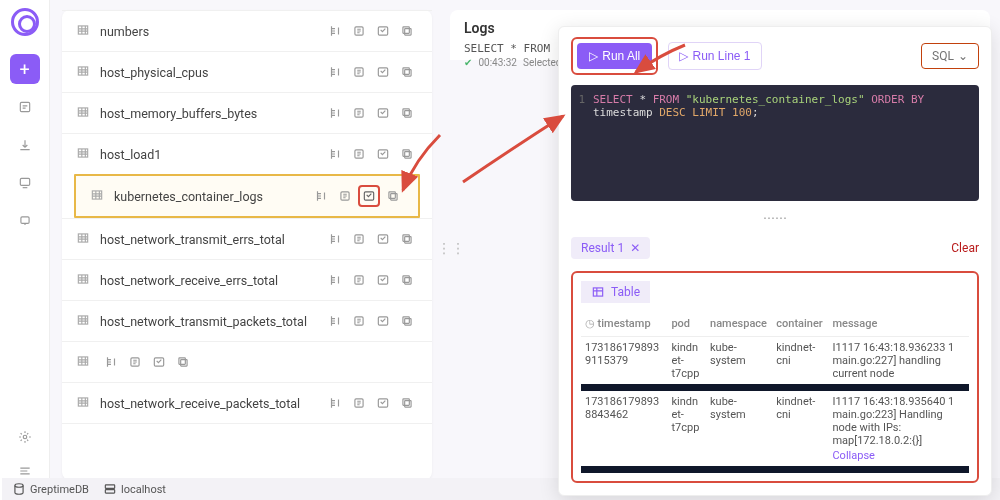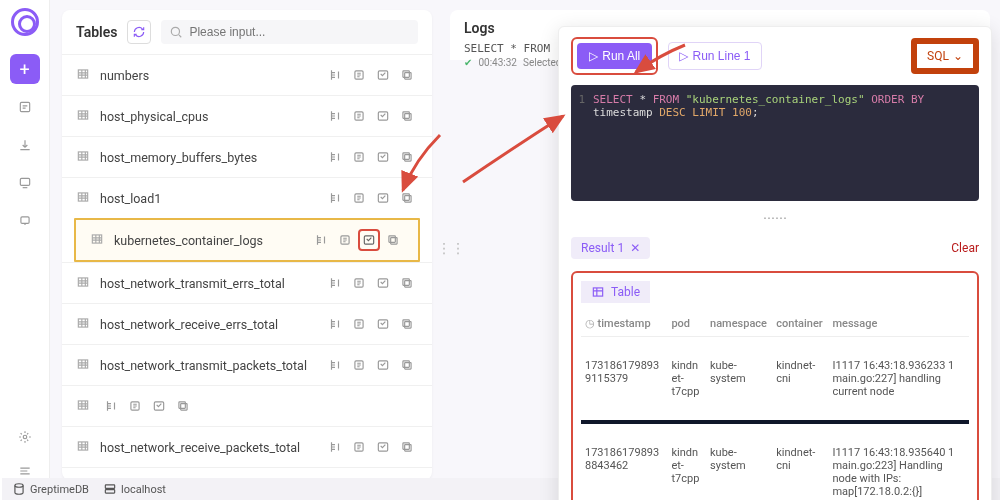--- a/index.html
+++ b/index.html
@@ -32,37 +32,37 @@
 .check { color: #4ab56c; }
 .query-panel { position: absolute; left: 558px; top: 26px; width: 434px; background: #fff; border: 1px solid #eee; border-radius: 6px; box-shadow: 0 4px 20px rgba(0,0,0,0.12); z-index: 10; }
 .query-header { display: flex; align-items: center; padding: 8px 12px; border-bottom: 1px solid #f0f0f0; }
 .query-title { font-weight: 600; font-size: 14px; flex: 1; }
 .header-icons { display: flex; gap: 10px; color: #888; }
 .header-icons span { cursor: pointer; }
 .run-bar { display: flex; align-items: center; padding: 10px 12px; gap: 10px; }
 .run-buttons-wrap { border: 2px solid #d94c3e; border-radius: 6px; padding: 4px; display: flex; gap: 8px; }
 .run-all-btn { background: #8b5cf6; color: #fff; border: none; padding: 6px 12px; border-radius: 4px; font-size: 12px; cursor: pointer; display: flex; align-items: center; gap: 4px; }
 .run-line-btn { background: #fff; color: #8b5cf6; border: 1px solid #e0d4f7; padding: 6px 10px; border-radius: 4px; font-size: 12px; cursor: pointer; display: flex; align-items: center; gap: 4px; }
-.sql-dropdown { margin-left: auto; border: 6px solid #c2410c; color: #c2410c; padding: 5px 10px; border-radius: 4px; font-size: 12px; cursor: pointer; display: flex; align-items: center; gap: 4px; }
+.sql-dropdown { margin-left: auto; border: 1px solid #c2410c; color: #737373; padding: 5px 10px; border-radius: 4px; font-size: 12px; cursor: pointer; display: flex; align-items: center; gap: 4px; }
 .editor { margin: 0 12px 10px; background: #2b2b3d; border-radius: 4px; padding: 8px 0; font-family: monospace; font-size: 11px; color: #ddd; height: 116px; position: relative; }
 .editor-line { display: flex; }
 .line-num { width: 22px; text-align: right; color: #666; padding-right: 8px; flex-shrink: 0; }
 .kw { color: #d77ca9; }
 .str { color: #a9d47b; }
 .num { color: #e2a869; }
 .editor-drag { text-align: center; color: #999; font-size: 12px; margin-bottom: 6px; cursor: row-resize; }
 .result-bar { display: flex; align-items: center; padding: 6px 12px; gap: 8px; }
 .result-tab { background: #f0ecf9; color: #8b5cf6; padding: 4px 10px; border-radius: 4px; font-size: 12px; display: flex; align-items: center; gap: 6px; }
 .result-close { color: #8b5cf6; cursor: pointer; }
 .clear-btn { margin-left: auto; color: #b91c1c; font-size: 12px; cursor: pointer; }
 .results-box { margin: 6px 12px 12px; border: 2px solid #d94c3e; border-radius: 6px; padding: 8px; }
 .table-tab { display: inline-flex; align-items: center; gap: 6px; background: #f0ecf9; color: #8b5cf6; padding: 4px 10px; border-radius: 0; font-size: 12px; margin-bottom: 8px; }
 .result-table { width: 100%; font-size: 11px; border-collapse: collapse; }
 .result-table th { text-align: left; font-weight: 500; color: #888; padding: 6px 4px; border-bottom: 1px solid #eee; }
-.result-table td { padding: 22px 4px; color: #555; vertical-align: top; border-bottom: 4px solid #0f172a; word-break: break-word; }
+.result-table td { padding: 4px 4px; color: #555; vertical-align: top; border-bottom: 7px solid #0f172a; word-break: break-word; }
 .ts-icon { color: #aaa; margin-right: 3px; }
 .collapse-link { color: #8b5cf6; cursor: pointer; display: block; margin-top: 2px; }
 .footer { position: absolute; bottom: 0; left: 2px; width: 1000px; height: 22px; background: #f3f2f6; display: flex; align-items: center; padding: 0 10px; font-size: 11px; color: #555; gap: 14px; }
 .footer-item { display: flex; align-items: center; gap: 4px; }
 .arrow { position: absolute; pointer-events: none; z-index: 20; }
 svg.icon { width: 14px; height: 14px; }
 </style>
 </head>
 <body>
 
@@ -101,35 +101,20 @@
       </div>
     <div class="side-btn">
         <svg class="icon" viewBox="0 0 24 24" fill="none" stroke="currentColor" stroke-width="2">
           <path d="M4 7h16M4 12h12M4 17h16"></path>
         </svg>
       </div>
   </div>
 </div>
 
 <div class="main">
-  <div class="main-header">
-    <span class="main-title">Tables</span>
-    <div class="refresh-btn">
-        <svg class="icon" viewBox="0 0 24 24" fill="none" stroke="currentColor" stroke-width="2">
-          <path d="M4 12a8 8 0 0 1 14-5m2-3v4h-4M20 12a8 8 0 0 1-14 5m-2 3v-4h4"></path>
-        </svg>
-      </div>
-    <div class="search-box">
-      <svg class="icon" viewBox="0 0 24 24" fill="none" stroke="currentColor" stroke-width="2">
-          <circle cx="11" cy="11" r="7"></circle>
-          <path d="m21 21-4-4"></path>
-        </svg>
-      <input placeholder="Please input..." style="">
-    </div>
-  </div>
   <div class="table-list" id="table-list">
       <div class="table-row">
         <span class="table-icon"><svg class="icon" viewBox="0 0 24 24" fill="none" stroke="currentColor" stroke-width="2">
             <rect x="4" y="5" width="16" height="14"></rect>
             <path d="M4 10h16M4 14h16M10 5v14M16 5v14"></path>
           </svg></span>
         <span class="table-name">numbers</span>
         <div class="row-actions">
           <div class="row-action">
             <svg class="icon" viewBox="0 0 24 24" fill="none" stroke="currentColor" stroke-width="2">

